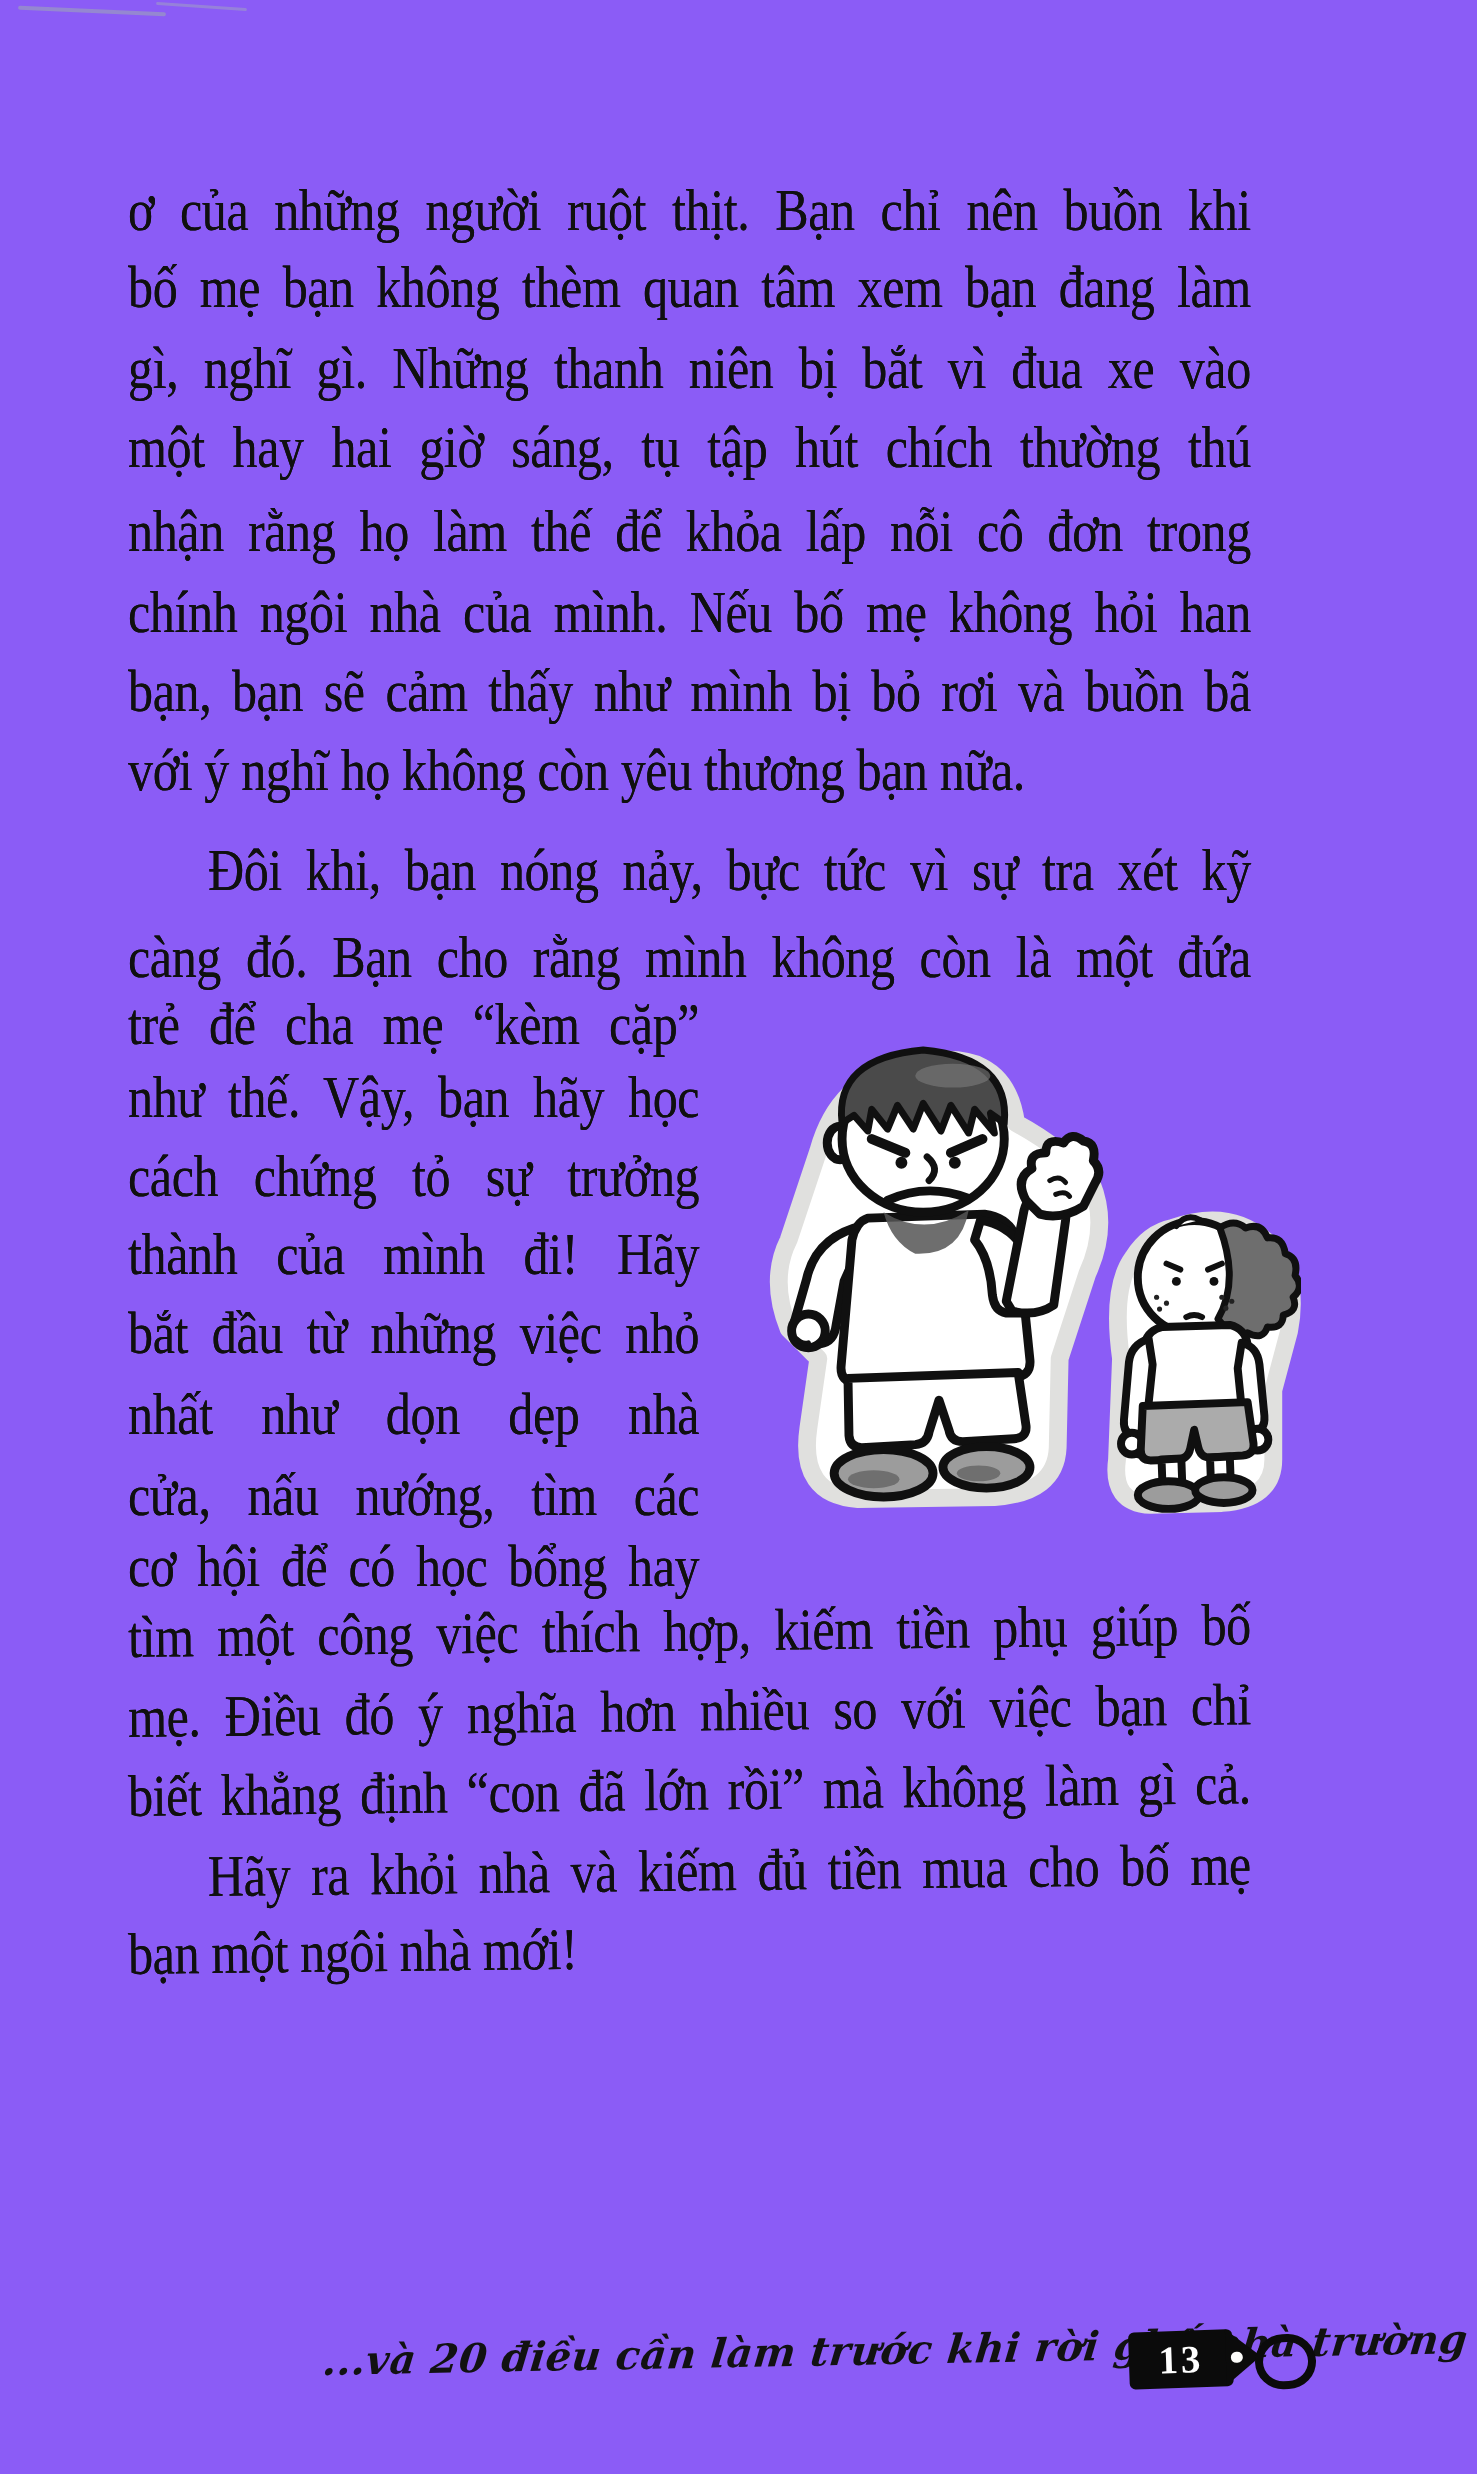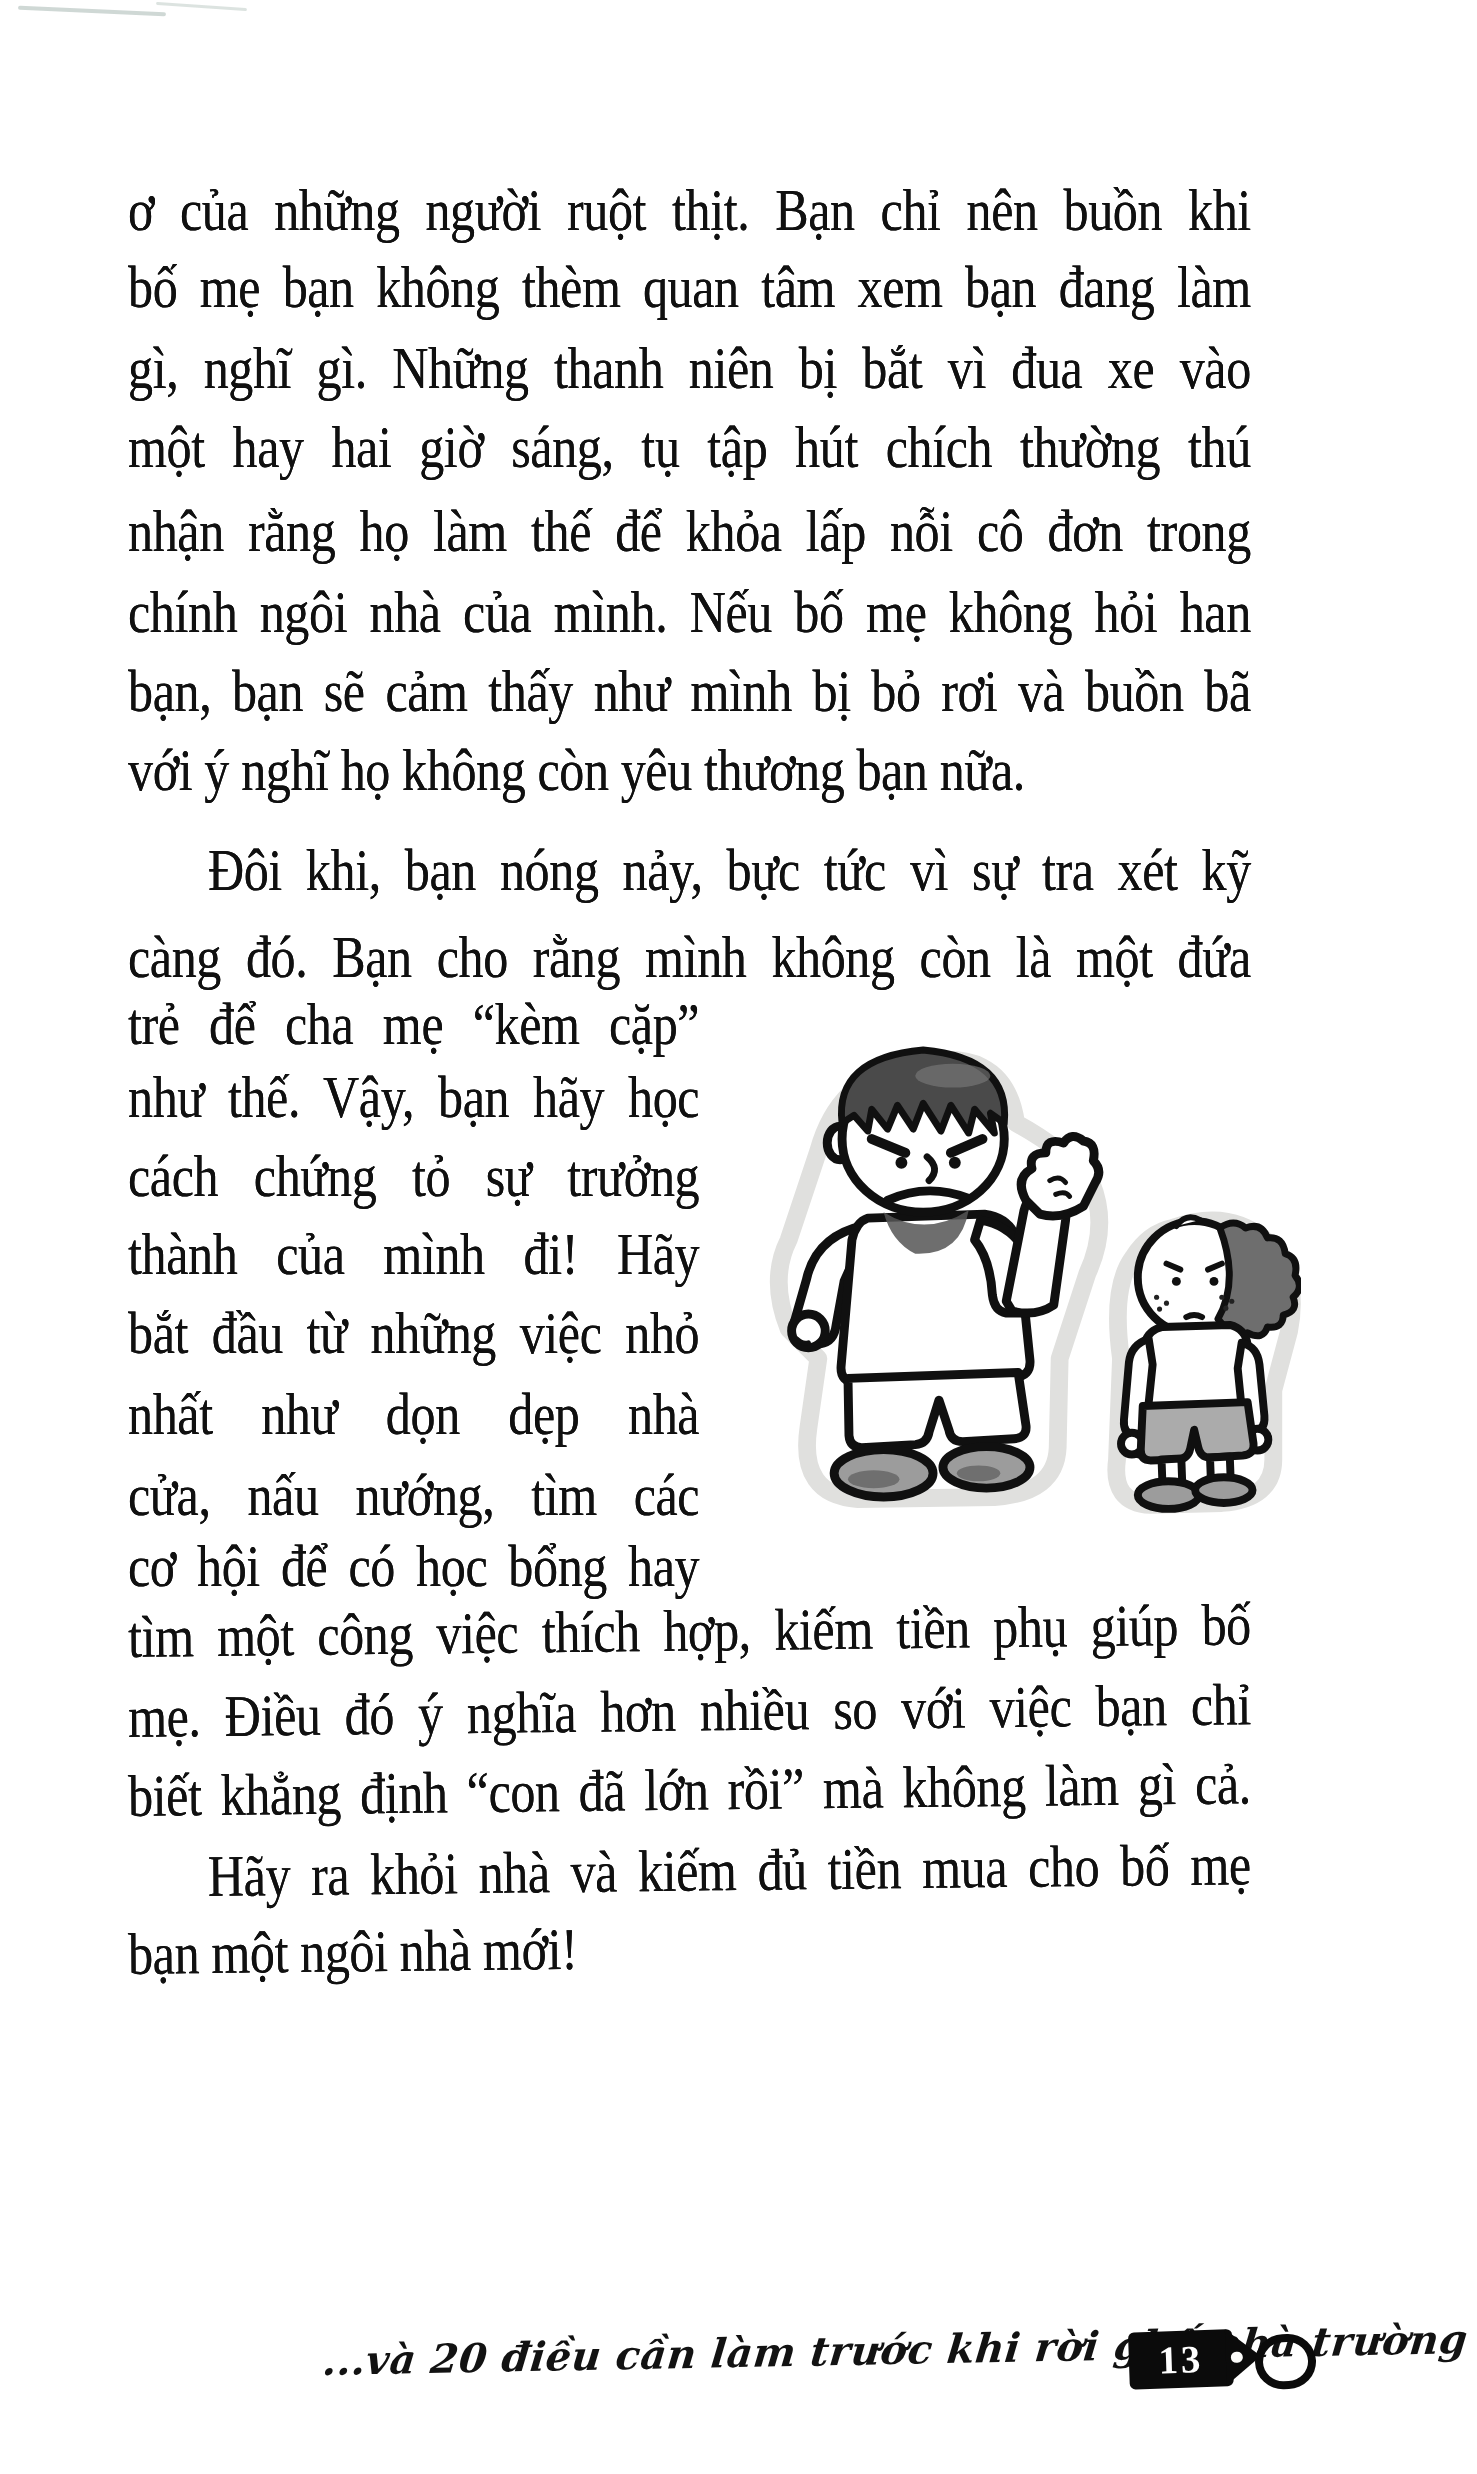--- a/index.html
+++ b/index.html
@@ -3,21 +3,21 @@
 <meta charset="utf-8">
 <style>
   html,body{margin:0;padding:0;}
   body{
     width:1478px;height:2475px;
     background:#e9e9e7;
     font-family:"Liberation Serif","DejaVu Serif",serif;
   }
   .page{
     position:relative;width:1478px;height:2475px;
-    background:#ffffff;overflow:hidden;color:#101010;
+    background:#8b5cf6;overflow:hidden;color:#101010;
   }
   
   .ln{
     position:absolute;left:128px;width:1321px;
     font-size:59px;line-height:1.12;
     text-align:justify;text-align-last:justify;
     transform:scaleX(.85);transform-origin:0 50%;
     text-shadow:0 0 0.6px #151515;
     letter-spacing:-0.5px;
     white-space:normal;

